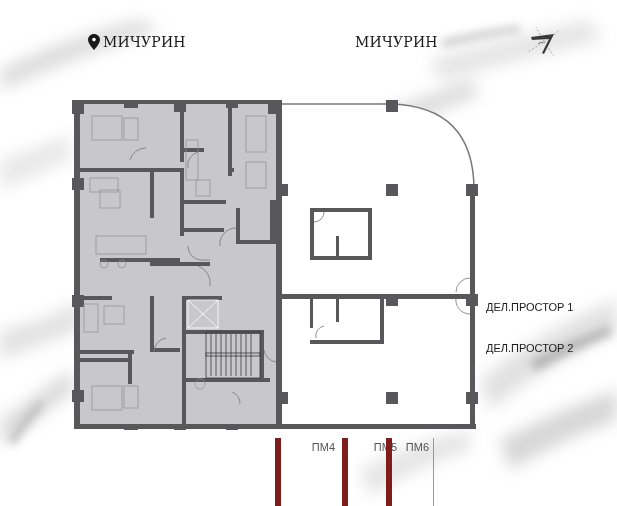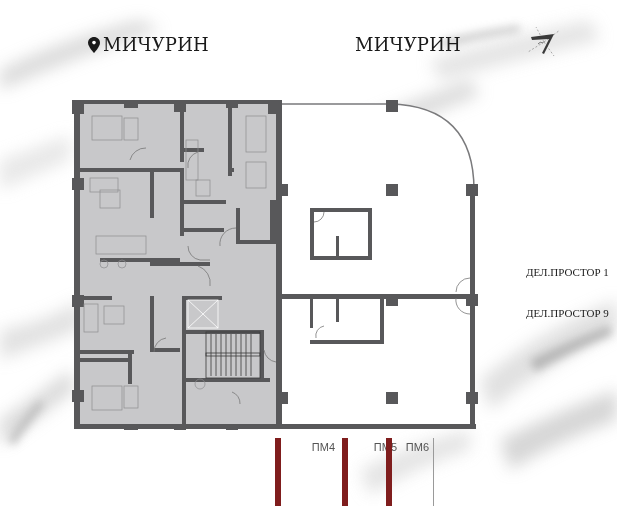--- a/index.html
+++ b/index.html
@@ -1,25 +1,25 @@
 <!DOCTYPE html>
 <html><head>
 <meta charset="utf-8">
 <style>
   html,body{margin:0;padding:0;}
   body{width:617px;height:506px;position:relative;overflow:hidden;background:#fff;
        font-family:"DejaVu Serif","Liberation Serif",serif;}
   .marble{position:absolute;inset:0;pointer-events:none;}
-  .hdr{position:absolute;font-size:18px;color:#1a1a1a;letter-spacing:0.2px;}
+  .hdr{position:absolute;font-size:14px;color:#1a1a1a;letter-spacing:0.2px;}
   #loc{left:88px;top:34px;display:flex;align-items:center;gap:3px;}
   #floor{left:355px;top:34px;}
   #compass{position:absolute;left:524px;top:22px;}
   .plan{position:absolute;left:0;top:0;}
-  .legend{position:absolute;left:526px;font-size:11px;color:#1a1a1a;line-height:13px;
-          font-family:Liberation Serif, serif;}
+  .legend{position:absolute;left:486px;font-size:11px;color:#1a1a1a;line-height:13px;
+          font-family:Liberation Sans, sans-serif;margin-top:35px;}
   .legend sup{font-size:7px;}
   .pm{position:absolute;top:438px;height:68px;border-left:6px solid #7f1d1d;
       font-family:"Liberation Sans",sans-serif;font-size:11px;color:#555;}
   .pm span{position:absolute;top:3px;right:4px;}
 </style>
 </head>
 <body>
 
 <svg class="marble" width="617" height="506">
   <defs>
@@ -197,21 +197,21 @@
     <rect x="186" y="140" width="12" height="40"></rect>
     <rect x="196" y="180" width="14" height="16"></rect>
     <circle cx="200" cy="384" r="5"></circle>
   </g>
 </svg>
 
 <div class="legend" style="top:266px;">
   <div>ДЕЛ.ПРОСТОР 1</div>
 </div>
 <div class="legend" style="top:307px;">
-  <div>ДЕЛ.ПРОСТОР 9</div>
+  <div>ДЕЛ.ПРОСТОР 2</div>
 </div>
 
 <div class="pm" style="left:275px;width:58px;">
   <span>ПМ4</span>
 </div>
 <div class="pm" style="left:342px;width:53px;">
   <span>ПМ5</span>
 </div>
 <div class="pm" style="left:386px;width:41px;border-right:1px solid #9a9a9a;">
   <span>ПМ6</span>

